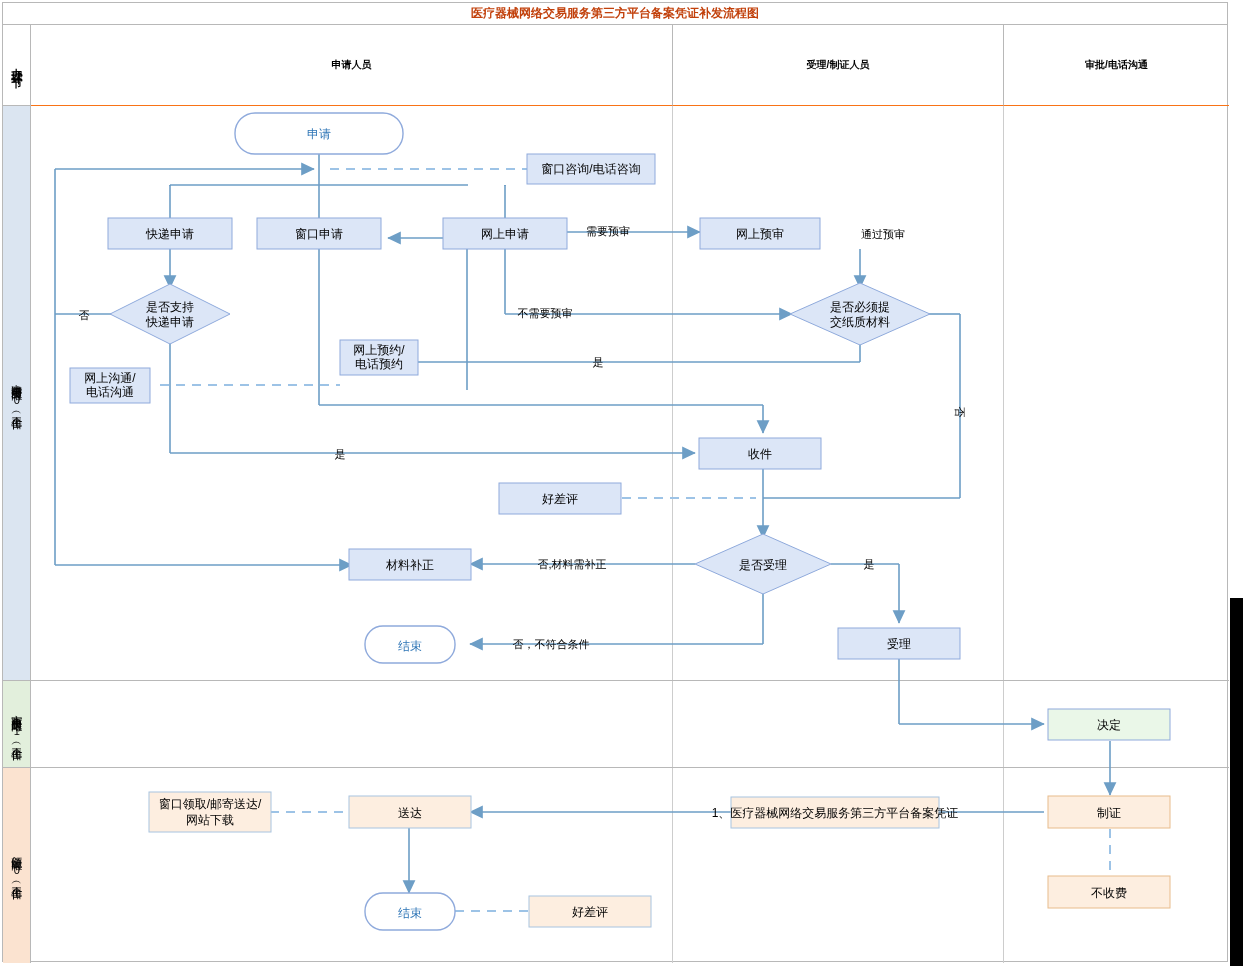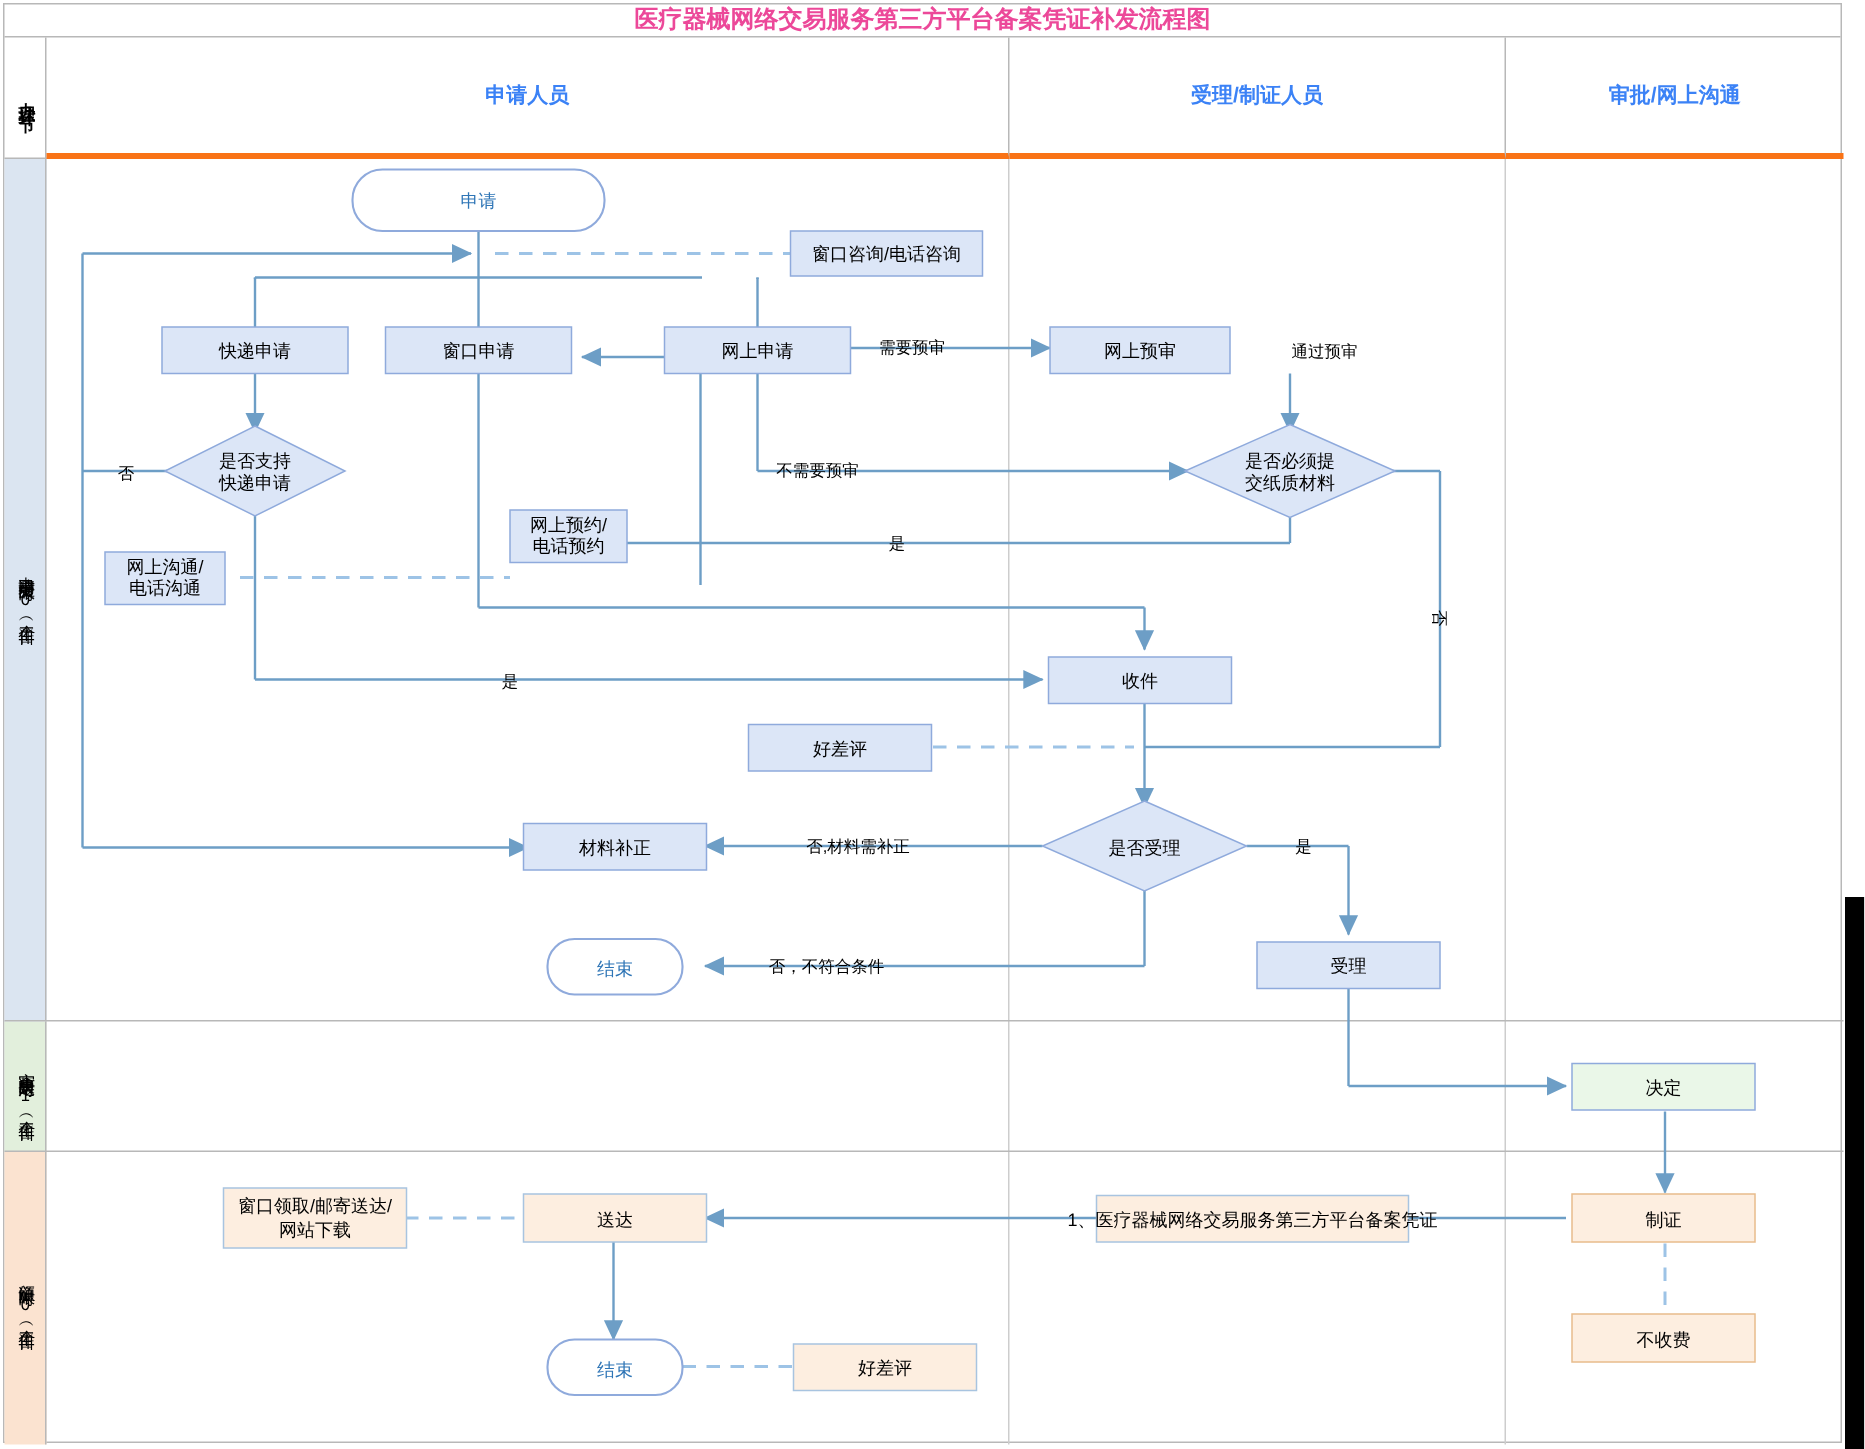--- a/index.html
+++ b/index.html
@@ -1,26 +1,26 @@
 <!DOCTYPE html>
 <html><head>
 <meta charset="utf-8">
 <style>
   html,body{margin:0;padding:0;background:#ffffff;}
   body{font-family:"Liberation Sans","DejaVu Sans",sans-serif;}
   #page{position:relative;width:1243px;height:966px;overflow:hidden;background:#fff;}
   .tbl{position:absolute;left:2px;top:2px;width:1226px;height:960px;border:1px solid #b8b8b8;box-sizing:border-box;}
   .cell{position:absolute;box-sizing:border-box;}
   .title-bar{left:0;top:0;width:100%;height:22px;border-bottom:1px solid #b8b8b8;
-    display:flex;align-items:center;justify-content:center;font-size:16px;font-weight:bold;color:#ec4899;}
+    display:flex;align-items:center;justify-content:center;font-size:12px;font-weight:bold;color:#c2410c;}
   .hdr-stage{left:0;top:22px;width:28px;height:81px;border-right:1px solid #b8b8b8;border-bottom:1px solid #b8b8b8;
     display:flex;align-items:center;justify-content:center;font-size:11px;font-weight:bold;color:#000;
     writing-mode:vertical-rl;text-orientation:upright;letter-spacing:3px;}
-  .hdr-lane{top:22px;height:81px;border-right:1px solid #b8b8b8;border-bottom:4px solid #f97316;
-    display:flex;align-items:center;justify-content:center;font-size:14px;font-weight:bold;color:#3b82f6;}
+  .hdr-lane{top:22px;height:81px;border-right:1px solid #b8b8b8;border-bottom:1px solid #f97316;
+    display:flex;align-items:center;justify-content:center;font-size:10px;font-weight:bold;color:#000000;}
   .hdr-lane.last{border-right:none;}
   .lane-v{position:absolute;width:1px;background:#cdcdcd;}
   .row-h{position:absolute;height:1px;background:#b8b8b8;left:0;}
   .stage-lbl{position:absolute;left:0;width:28px;border-right:1px solid #b8b8b8;box-sizing:border-box;
     display:flex;align-items:center;justify-content:center;text-align:center;
     font-size:11px;color:#000;line-height:1.15;padding:2px 1px;}
   .stage-lbl span{writing-mode:vertical-rl;text-orientation:upright;letter-spacing:1px;}
   .s1{top:103px;height:575px;background:#dbe5f1;}
   .s2{top:678px;height:87px;background:#e2efdc;}
   .s3{top:765px;height:195px;background:#fbe3d0;}
@@ -34,21 +34,21 @@
 </head>
 <body>
 
 <div id="page">
 
   <div class="tbl">
     <div class="cell title-bar">医疗器械网络交易服务第三方平台备案凭证补发流程图</div>
     <div class="cell hdr-stage">办理环节</div>
     <div class="cell hdr-lane" style="left:28px;width:642px;">申请人员</div>
     <div class="cell hdr-lane" style="left:670px;width:331px;">受理/制证人员</div>
-    <div class="cell hdr-lane last" style="left:1001px;width:225px;">审批/网上沟通</div>
+    <div class="cell hdr-lane last" style="left:1001px;width:225px;">审批/电话沟通</div>
 
     <div class="stage-lbl s1">
         <span>申请与受理时限：0（个工作日）</span>
       </div>
     <div class="stage-lbl s2">
         <span>审查与决定时限：1（个工作日）</span>
       </div>
     <div class="stage-lbl s3">
         <span>颁证时限：0（个工作日）</span>
       </div>

